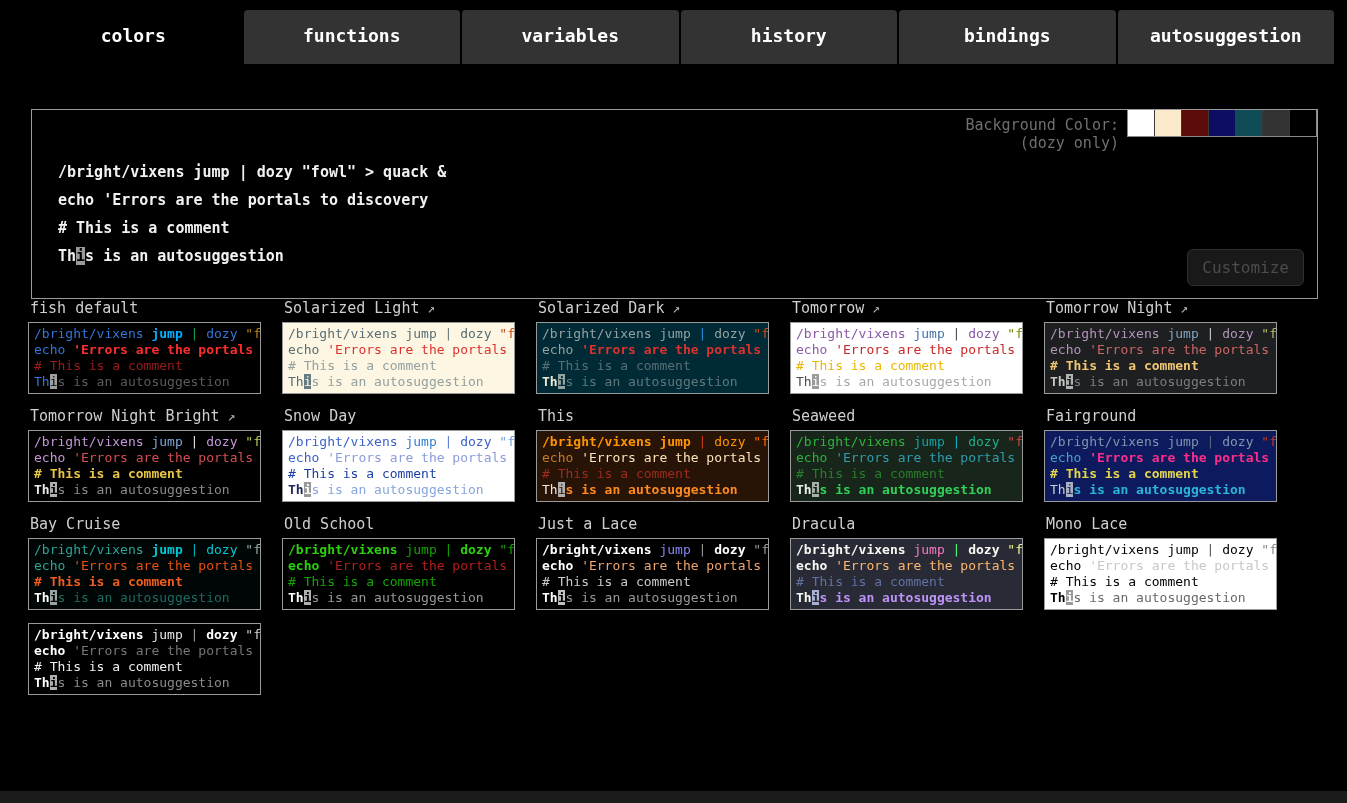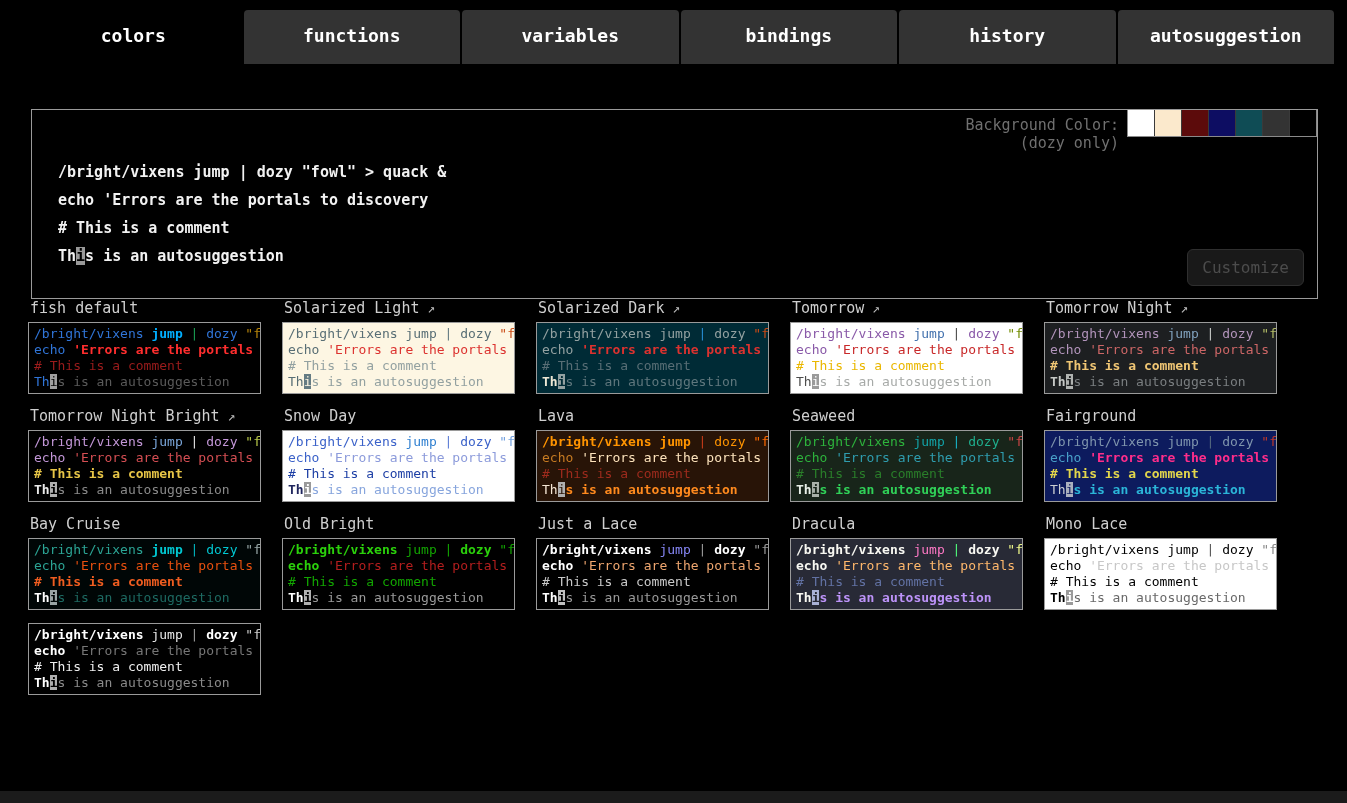--- a/index.html
+++ b/index.html
@@ -101,22 +101,22 @@
 </style>
 </head>
 <body>
 
 <div class="app">
 
   <div class="tab-bar">
       <div class="tab active">colors</div>
       <div class="tab">functions</div>
       <div class="tab">variables</div>
+      <div class="tab">history</div>
       <div class="tab">bindings</div>
-      <div class="tab">history</div>
       <div class="tab">autosuggestion</div>
     </div>
 
   <div class="preview-box">
     <div class="bg-picker">
       <div class="bg-labels"><div>Background Color:</div><div>(dozy only)</div></div>
       <div class="swatch-row">
           <div class="swatch" style="background: rgb(255, 255, 255);"></div>
           <div class="swatch" style="background: rgb(251, 233, 204);"></div>
           <div class="swatch" style="background: rgb(92, 11, 11);"></div>
@@ -196,21 +196,21 @@
       <div class="theme-card">
         <div class="theme-title">Snow Day</div>
         <div class="sample" style="background: rgb(255, 255, 255);">
           <div class="code-line"><span style="color: rgb(59, 98, 201);">/bright/vixens</span><span style="color: rgb(59, 98, 201);"> </span><span style="color: rgb(46, 127, 208);">jump</span><span style="color: rgb(92, 125, 214);"> </span><span style="color: rgb(92, 125, 214);">|</span><span style="color: rgb(92, 125, 214);"> </span><span style="color: rgb(59, 98, 201);">dozy</span><span style="color: rgb(59, 98, 201);"> </span><span style="color: rgb(111, 158, 222);">"fowl" &gt; quack &amp;</span></div>
           <div class="code-line"><span style="color: rgb(59, 98, 201);">echo</span><span style="color: rgb(59, 98, 201);"> </span><span style="color: rgb(140, 155, 219);">'Errors are the portals to discovery</span></div>
           <div class="code-line"><span style="color: rgb(29, 63, 165);"># This is a comment</span></div>
           <div class="code-line"><span style="color: rgb(32, 38, 94); font-weight: bold;">Th</span><span style="color: rgb(255, 255, 255); font-weight: bold; background: rgb(154, 154, 154);">i</span><span style="color: rgb(135, 165, 221);">s is an autosuggestion</span></div>
         </div>
       </div>
       <div class="theme-card">
-        <div class="theme-title">Lava</div>
+        <div class="theme-title">This</div>
         <div class="sample" style="background: rgb(40, 20, 7);">
           <div class="code-line"><span style="color: rgb(255, 148, 0); font-weight: bold;">/bright/vixens</span><span style="color: rgb(255, 148, 0); font-weight: bold;"> </span><span style="color: rgb(255, 148, 0); font-weight: bold;">jump</span><span style="color: rgb(196, 59, 26);"> </span><span style="color: rgb(196, 59, 26);">|</span><span style="color: rgb(196, 59, 26);"> </span><span style="color: rgb(255, 148, 0);">dozy</span><span style="color: rgb(255, 148, 0);"> </span><span style="color: rgb(255, 106, 0);">"fowl" &gt; quack &amp;</span></div>
           <div class="code-line"><span style="color: rgb(199, 123, 34);">echo</span><span style="color: rgb(199, 123, 34);"> </span><span style="color: rgb(253, 227, 188);">'Errors are the portals to discovery</span></div>
           <div class="code-line"><span style="color: rgb(158, 43, 29);"># This is a comment</span></div>
           <div class="code-line"><span style="color: rgb(245, 231, 213);">Th</span><span style="color: rgb(40, 20, 7); background: rgb(176, 176, 176);">i</span><span style="color: rgb(255, 138, 30); font-weight: bold;">s is an autosuggestion</span></div>
         </div>
       </div>
       <div class="theme-card">
         <div class="theme-title">Seaweed</div>
         <div class="sample" style="background: rgb(24, 37, 26);">
@@ -232,21 +232,21 @@
       <div class="theme-card">
         <div class="theme-title">Bay Cruise</div>
         <div class="sample" style="background: rgb(0, 6, 6);">
           <div class="code-line"><span style="color: rgb(43, 165, 149);">/bright/vixens</span><span style="color: rgb(43, 165, 149);"> </span><span style="color: rgb(0, 200, 210); font-weight: bold;">jump</span><span style="color: rgb(0, 180, 190);"> </span><span style="color: rgb(0, 180, 190);">|</span><span style="color: rgb(0, 180, 190);"> </span><span style="color: rgb(0, 200, 210);">dozy</span><span style="color: rgb(0, 200, 210);"> </span><span style="color: rgb(153, 170, 170);">"fowl" &gt; quack &amp;</span></div>
           <div class="code-line"><span style="color: rgb(43, 165, 149);">echo</span><span style="color: rgb(43, 165, 149);"> </span><span style="color: rgb(232, 80, 15);">'Errors are the portals to discovery</span></div>
           <div class="code-line"><span style="color: rgb(239, 93, 32); font-weight: bold;"># This is a comment</span></div>
           <div class="code-line"><span style="color: rgb(255, 255, 255); font-weight: bold;">Th</span><span style="color: rgb(0, 6, 6); font-weight: bold; background: rgb(154, 164, 164);">i</span><span style="color: rgb(29, 106, 98);">s is an autosuggestion</span></div>
         </div>
       </div>
       <div class="theme-card">
-        <div class="theme-title">Old Bright</div>
+        <div class="theme-title">Old School</div>
         <div class="sample" style="background: rgb(0, 0, 0);">
           <div class="code-line"><span style="color: rgb(43, 209, 11); font-weight: bold;">/bright/vixens</span><span style="color: rgb(43, 209, 11); font-weight: bold;"> </span><span style="color: rgb(18, 165, 0);">jump</span><span style="color: rgb(18, 165, 0);"> </span><span style="color: rgb(18, 165, 0);">|</span><span style="color: rgb(18, 165, 0);"> </span><span style="color: rgb(43, 209, 11); font-weight: bold;">dozy</span><span style="color: rgb(43, 209, 11); font-weight: bold;"> </span><span style="color: rgb(18, 165, 0);">"fowl" &gt; quack &amp;</span></div>
           <div class="code-line"><span style="color: rgb(43, 209, 11); font-weight: bold;">echo</span><span style="color: rgb(43, 209, 11); font-weight: bold;"> </span><span style="color: rgb(181, 30, 30);">'Errors are the portals to discovery</span></div>
           <div class="code-line"><span style="color: rgb(18, 165, 0);"># This is a comment</span></div>
           <div class="code-line"><span style="color: rgb(255, 255, 255); font-weight: bold;">Th</span><span style="color: rgb(0, 0, 0); font-weight: bold; background: rgb(176, 176, 176);">i</span><span style="color: rgb(154, 154, 154);">s is an autosuggestion</span></div>
         </div>
       </div>
       <div class="theme-card">
         <div class="theme-title">Just a Lace</div>
         <div class="sample" style="background: rgb(0, 0, 0);">

